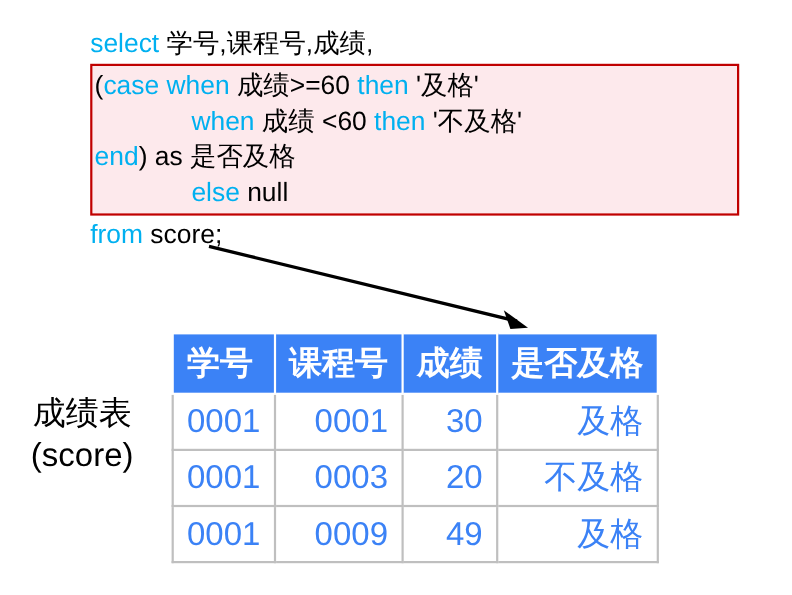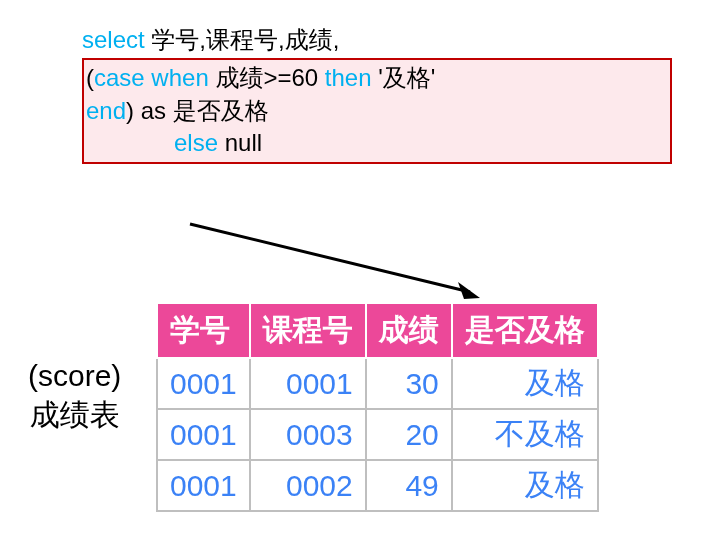--- a/index.html
+++ b/index.html
@@ -41,21 +41,21 @@
     .table-wrap {
       position: absolute;
       top: 302px;
       left: 156px;
     }
     .score-table {
       border-collapse: collapse;
       font-size: 30px;
     }
     .score-table th {
-      background: #ec4899;
+      background: #3b82f6;
       color: #fff;
       font-weight: bold;
       border: 2px solid #ffffff;
       padding: 6px 12px;
       text-align: left;
     }
     .score-table td {
       border: 2px solid #BFBFBF;
       padding: 4px 12px;
       color: #3b82f6;
@@ -76,36 +76,42 @@
 
 <div class="sql-block">
   <div>
     <span class="kw">select</span><span class="txt"> 学号,课程号,成绩,</span>
   </div>
   <div class="case-box">
     <div>
       <span class="txt">(</span><span class="kw">case</span><span class="kw"> when</span><span class="txt"> 成绩&gt;=60 </span><span class="kw">then</span><span class="txt"> '及格'</span>
     </div>
     <div>
+      <span class="indent1"><span class="kw">when</span><span class="txt"> 成绩  &lt;60 </span><span class="kw">then</span><span class="txt"> '不及格'</span></span>
+    </div>
+    <div>
       <span class="kw">end</span><span class="txt">)  as </span><span class="txt">是否及格</span>
     </div>
     <div>
       <span class="indent1"><span class="kw">else</span><span class="txt"> null</span></span>
     </div>
+  </div>
+  <div class="from-line">
+    <span class="kw">from</span><span class="txt"> score;</span>
   </div>
 </div>
 
 <svg class="arrow-svg" viewBox="0 0 320 90">
   <line x1="10" y1="6" x2="290" y2="74" stroke="#000" stroke-width="3"></line>
   <polygon points="300,80 278,64 284,81" fill="#000"></polygon>
 </svg>
 
 <div class="table-label">
+  <div>成绩表</div>
   <div>(score)</div>
-  <div>成绩表</div>
 </div>
 
 <div class="table-wrap">
   <table class="score-table">
     <thead>
       <tr>
         <th>学号</th>
         <th>课程号</th>
         <th>成绩</th>
         <th>是否及格</th>
@@ -119,19 +125,19 @@
         <td>及格</td>
       </tr>
       <tr>
         <td>0001</td>
         <td>0003</td>
         <td>20</td>
         <td>不及格</td>
       </tr>
       <tr>
         <td>0001</td>
-        <td>0002</td>
+        <td>0009</td>
         <td>49</td>
         <td>及格</td>
       </tr>
     </tbody>
   </table>
 </div>
 
 </body></html>

